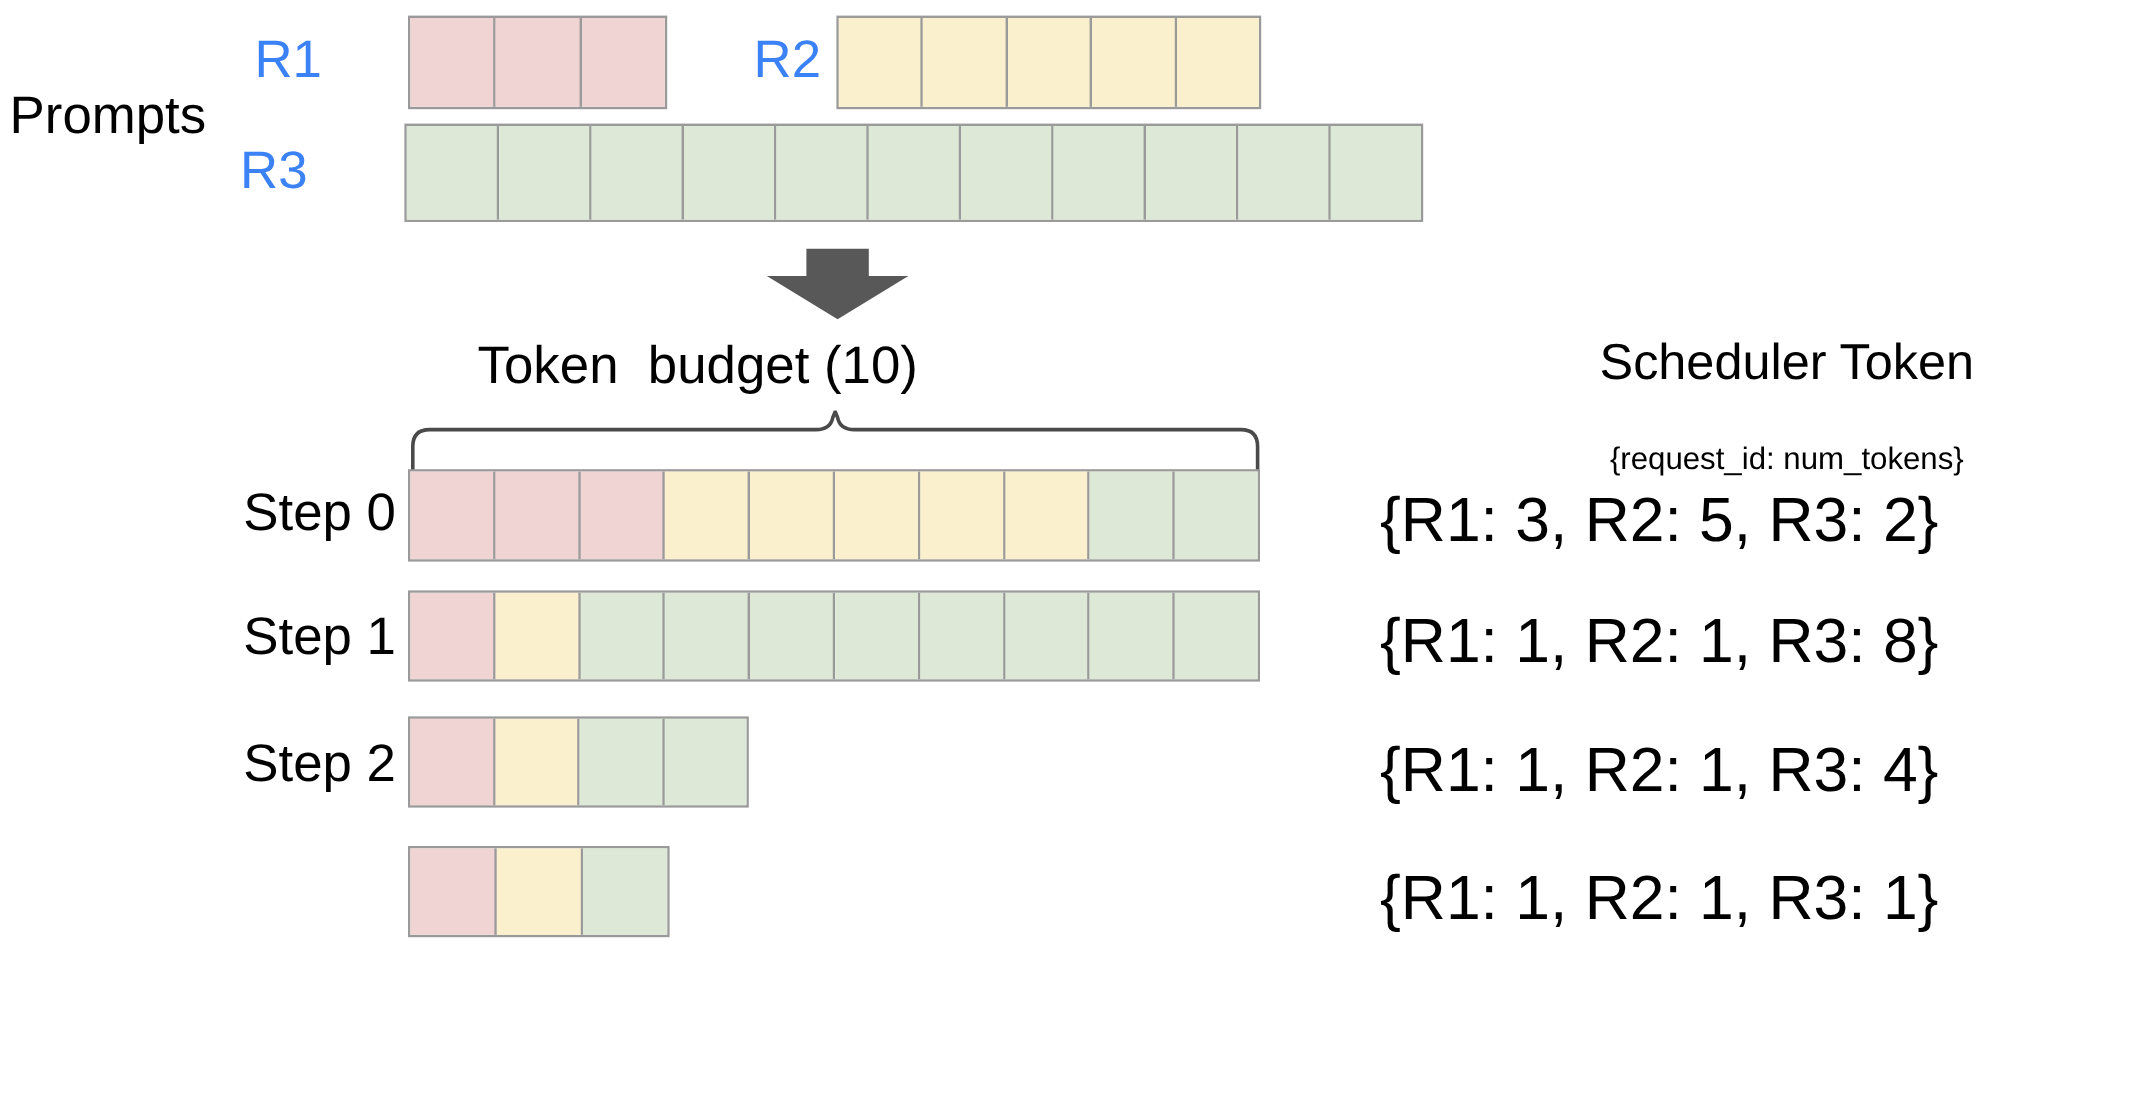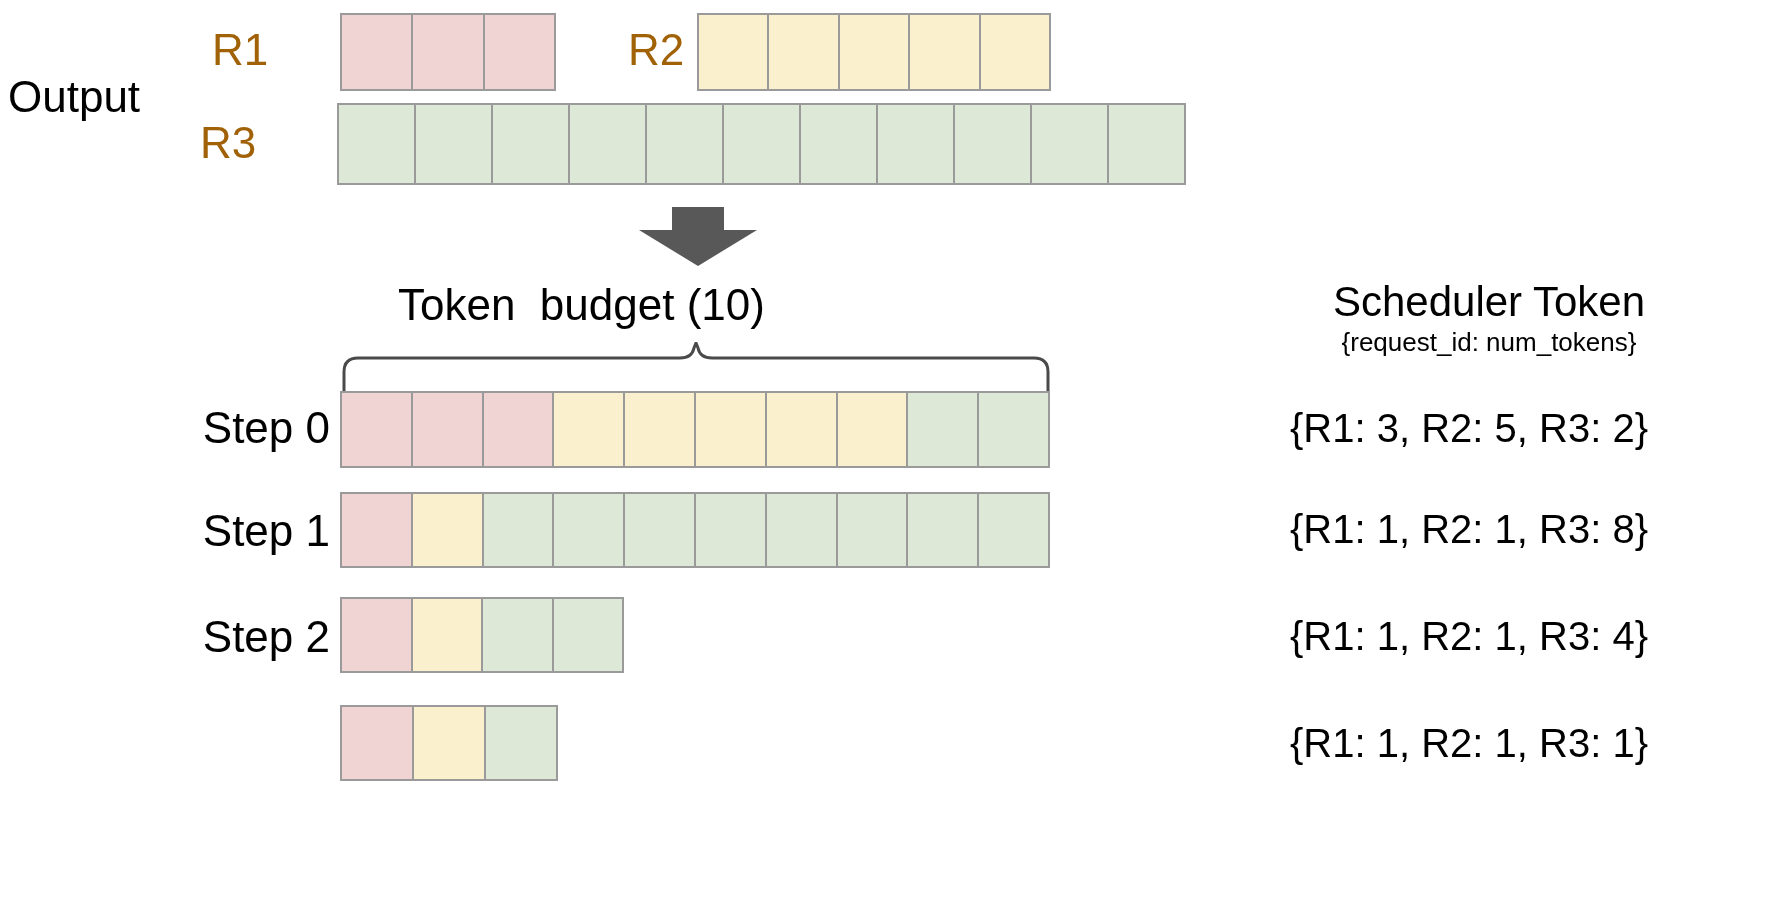--- a/index.html
+++ b/index.html
@@ -23,21 +23,21 @@
   }
 
   
   .abs { position: absolute; }
 
   
   .label-big {
     font-size: 44px;
     line-height: 1;
     white-space: pre;
-    color: #a16207;
+    color: #3b82f6;
   }
   .label-prompts {
     font-size: 44px;
     line-height: 1;
     white-space: pre;
   }
   .label-step {
     font-size: 44px;
     line-height: 1;
     white-space: pre;
@@ -53,26 +53,26 @@
     font-size: 42px;
     line-height: 1;
     white-space: pre;
     text-align: center;
   }
   .subtitle-sched {
     font-size: 26px;
     line-height: 1;
     white-space: pre;
     text-align: center;
+    margin-top: 40px;
   }
   .output-text {
-    font-size: 40px;
-    line-height: 1;
-    white-space: pre;
-    text-align: center;
+    font-size: 52px;
+    line-height: 1;
+    white-space: pre;
   }
 
   
   .token-row {
     position: absolute;
     display: flex;
     box-sizing: border-box;
     border: 2px solid #9a9a9a;
     background: transparent;
   }
@@ -92,21 +92,21 @@
   .arrow-wrap { position: absolute; }
 
   
   .brace-wrap { position: absolute; }
 </style>
 </head>
 <body>
 
 <div id="canvas">
 
-  <div class="abs label-prompts" style="left:8px; top:75px; width:180px;">Output</div>
+  <div class="abs label-prompts" style="left:8px; top:75px; width:180px;">Prompts</div>
 
   <div class="abs label-big" style="left:212px; top:28px;">R1</div>
 
   <div class="token-row" id="prompt-row-r1" style="left:340px; top:13px; width:216px; height:78px;">
       <div class="token-cell c-r1" style="flex: 1 1 0px;"></div>
       <div class="token-cell c-r1" style="flex: 1 1 0px;"></div>
       <div class="token-cell c-r1" style="flex: 1 1 0px;"></div>
     </div>
 
   <div class="abs label-big" style="left:628px; top:28px;">R2</div>

